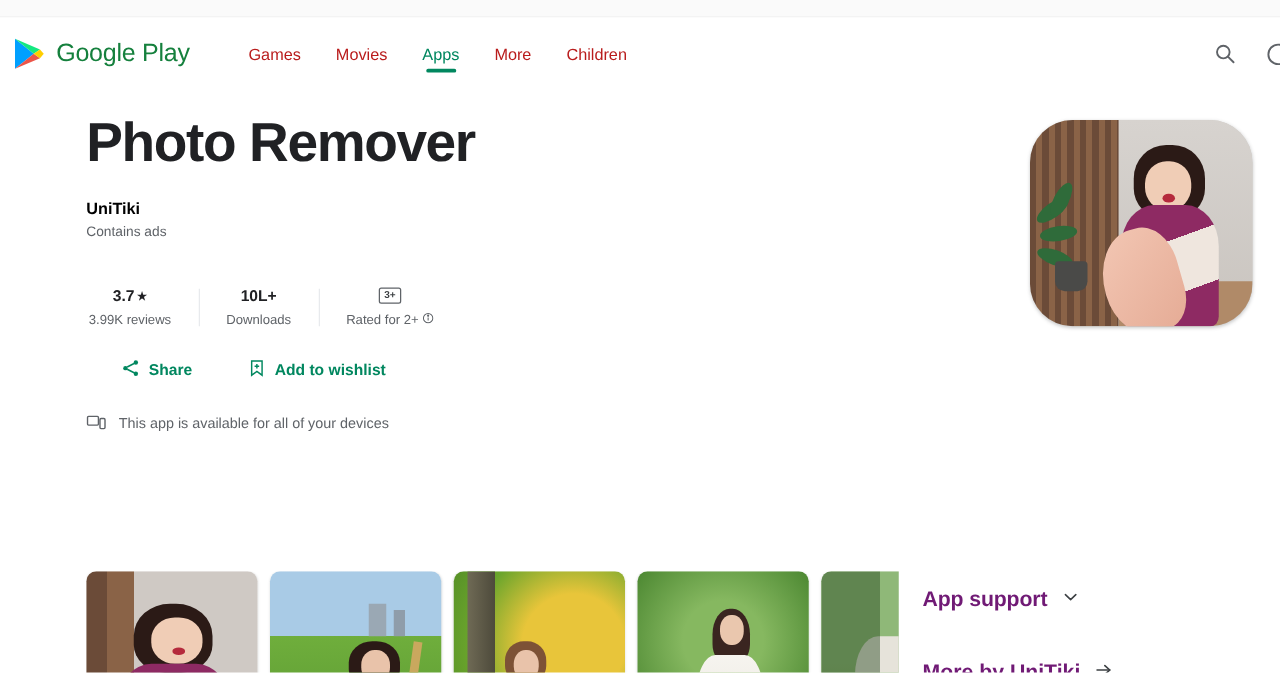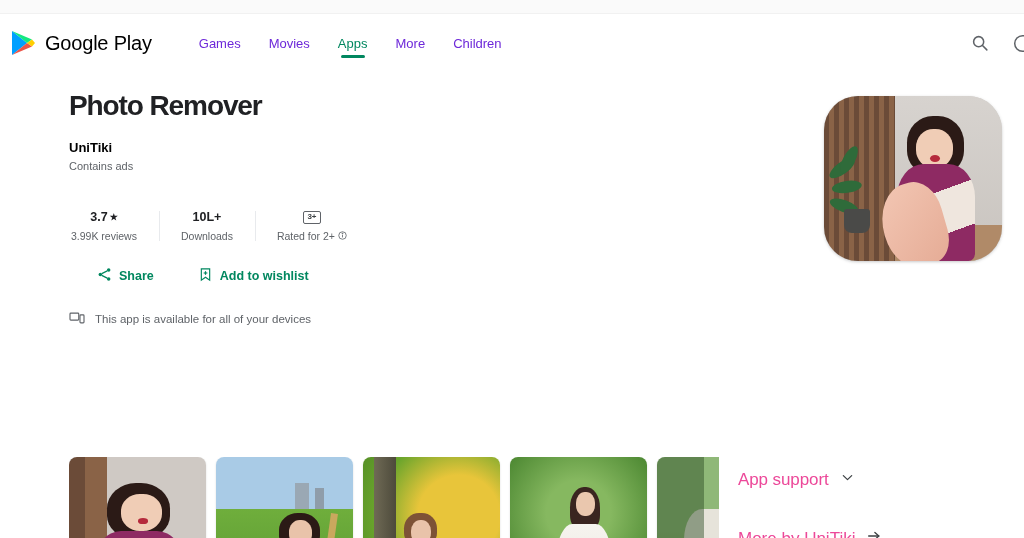--- a/index.html
+++ b/index.html
@@ -19,25 +19,25 @@
   }
 
   
   .header {
     position:absolute; top:14px; left:0; width:1024px; height:58px;
     background:#fff; display:flex; align-items:center;
   }
   .brand { display:flex; align-items:center; margin-left:10px; }
   .gp-logo { width:26px; height:28px; position:relative; margin-right:9px; }
   .brand-name {
-    font-size:20px; color:#000000; letter-spacing:-0.2px; font-weight:400;
+    font-size:20px; color:#15803d; letter-spacing:-0.2px; font-weight:400;
   }
   .nav { display:flex; align-items:center; margin-left:33px; height:58px; }
   .nav-item {
-    position:relative; font-size:13px; color:#6d28d9;
+    position:relative; font-size:13px; color:#b91c1c;
     padding:0 14px; height:58px; display:flex; align-items:center;
     cursor:pointer; white-space:nowrap;
   }
   .nav-item.active { color:#01875f; font-weight:500; }
   .nav-item.active::after {
     content:""; position:absolute; left:50%; transform:translateX(-50%);
     bottom:14px; width:24px; height:3px; border-radius:2px; background:#01875f;
   }
   .header-actions {
     margin-left:auto; display:flex; align-items:center; gap:18px;
@@ -46,21 +46,21 @@
   .icon-btn {
     width:24px; height:24px; display:flex; align-items:center;
     justify-content:center; cursor:pointer; color:#5f6368;
   }
 
   
   .content { position:absolute; top:72px; left:0; width:1024px; }
 
   .app-head { position:relative; padding:18px 0 0 69px; }
   .app-title {
-    font-size:28px; line-height:1.15; font-weight:700;
+    font-size:44px; line-height:1.15; font-weight:700;
     letter-spacing:-1.1px; color:#202124;
   }
   .dev-name {
     margin-top:18px; font-size:13px; font-weight:600; color:#000000;
     cursor:pointer; display:inline-block;
   }
   .contains-ads { margin-top:4px; font-size:11px; color:#5f6368; }
 
   
   .stats { display:flex; align-items:flex-start; margin-top:37px; }
@@ -172,22 +172,22 @@
   }
   .shot {
     width:137px; height:185px; border-radius:8px; overflow:hidden;
     position:relative; flex:0 0 auto;
     box-shadow:0 1px 2px rgba(60,64,67,.2);
   }
 
   
   .rail { position:absolute; top:398px; left:738px; width:280px; }
   .rail-title {
-    font-size:17px; font-weight:400; color:#ec4899;
-    display:flex; align-items:flex-end; gap:11px; cursor:pointer;
+    font-size:17px; font-weight:700; color:#701a75;
+    display:flex; align-items:flex-start; gap:11px; cursor:pointer;
   }
   .rail-title.support { letter-spacing:-0.1px; }
   .more-title { margin-top:38px; }
 </style>
 </head>
 <body>
 
 <div id="page">
 
   <div class="chrome-band"></div>

